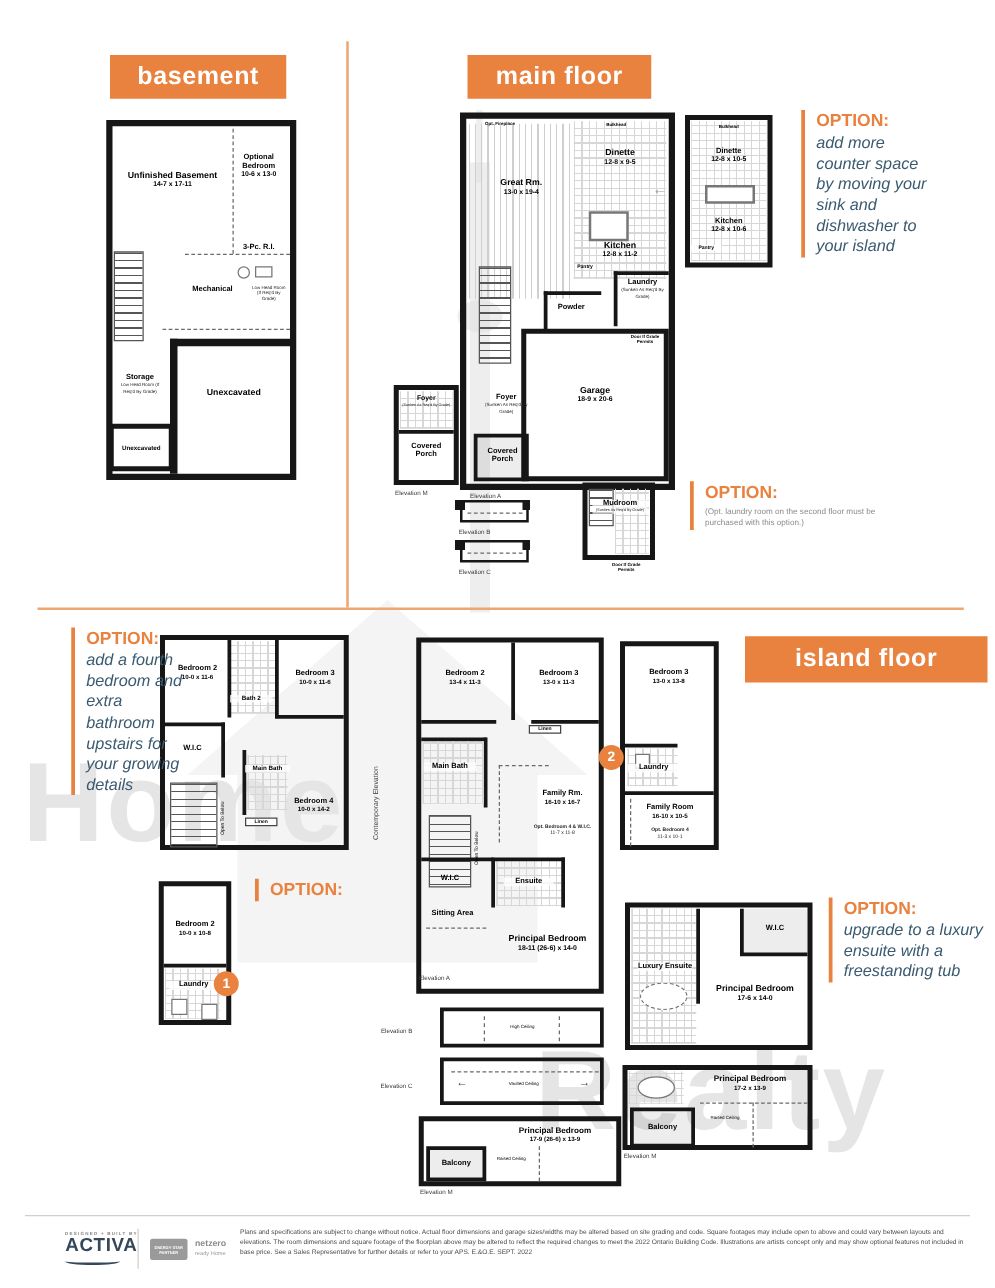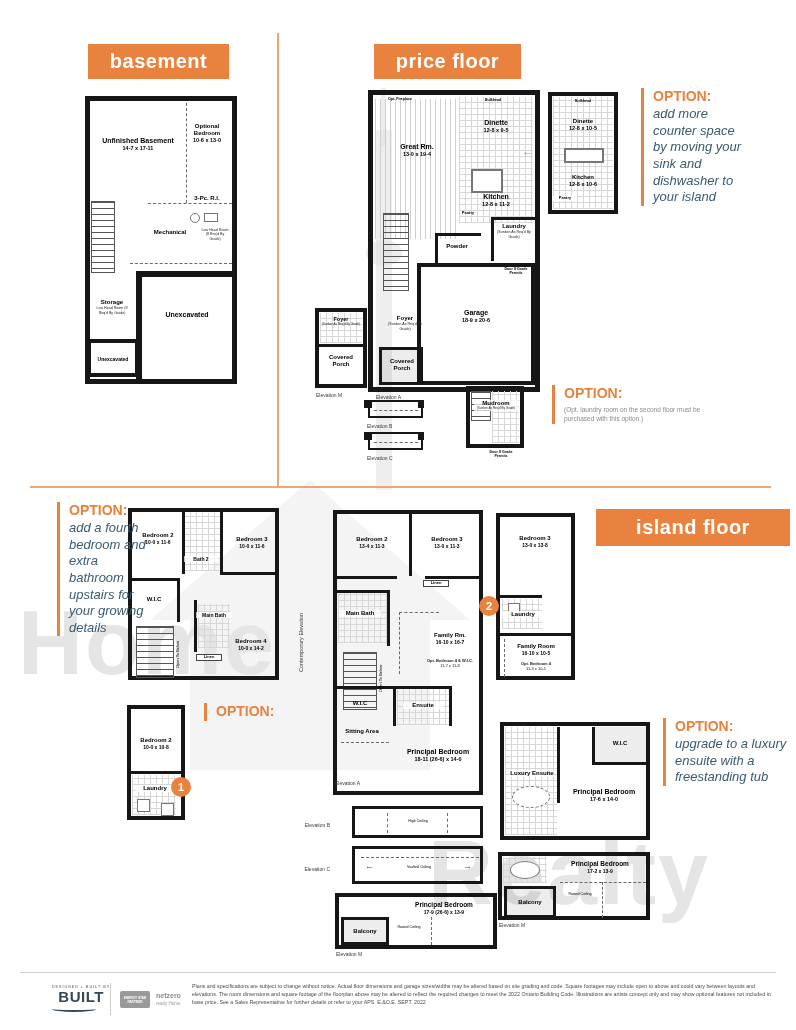--- a/index.html
+++ b/index.html
@@ -107,21 +107,21 @@
     <div class="room" style="left:58px;top:210px;width:78px;">
       <span>Unexcavated</span>
     </div>
     <div class="inner-box" style="left:-3px;top:238px;width:52px;height:38px;border-width:4px;">
       <div class="room xs" style="left:1px;top:13px;width:42px;">
         <span>Unexcavated</span>
       </div>
     </div>
   </div>
 
-  <div class="badge" style="left:374px;top:44px;width:147px;height:35px;">price floor</div>
+  <div class="badge" style="left:374px;top:44px;width:147px;height:35px;">main floor</div>
 
   <div class="plan" style="left:368px;top:90px;width:172px;height:302px;">
     <div class="stripe-bg" style="left:2px;top:4px;width:84px;height:140px;"></div>
     <div class="grid-bg" style="left:86px;top:2px;width:74px;height:126px;"></div>
     <div class="fixture" style="left:98px;top:74px;width:28px;height:20px;border-width:2px;"></div>
     <div class="wall" style="left:118px;top:122px;width:3px;height:44px;"></div>
     <div class="wall" style="left:118px;top:122px;width:44px;height:3px;"></div>
     <div class="wall" style="left:62px;top:138px;width:46px;height:3px;"></div>
     <div class="wall" style="left:62px;top:138px;width:3px;height:32px;"></div>
     <div class="stair-bg" style="left:10px;top:118px;width:26px;height:78px;"></div>
@@ -466,21 +466,21 @@
     </div>
     <div class="dash-v" style="left:100px;top:26px;height:36px;"></div>
     <div class="dash-h" style="left:58px;top:26px;width:86px;"></div>
   </div>
   <div class="elev" style="left:499px;top:922px;">Elevation M</div>
 
   <div class="footer-rule" style="left:20px;top:972px;width:756px;height:1px;"></div>
 
   <div class="abs" style="left:52px;top:985px;z-index:3;text-align:center;">
     <div class="brand-top">DESIGNED + BUILT BY</div>
-    <div class="brand">BUILT</div>
+    <div class="brand">ACTIVA</div>
     <div class="swoosh"></div>
   </div>
   <div class="footer-rule" style="left:110px;top:983px;width:1px;height:32px;"></div>
 
   <div class="logo-es" style="left:120px;top:991px;">
     <span>ENERGY STAR PARTNER</span>
   </div>
   <div class="logo-nz" style="left:156px;top:992px;">
     <span>netzero</span><br>
     <span class="sub">ready Home</span>

